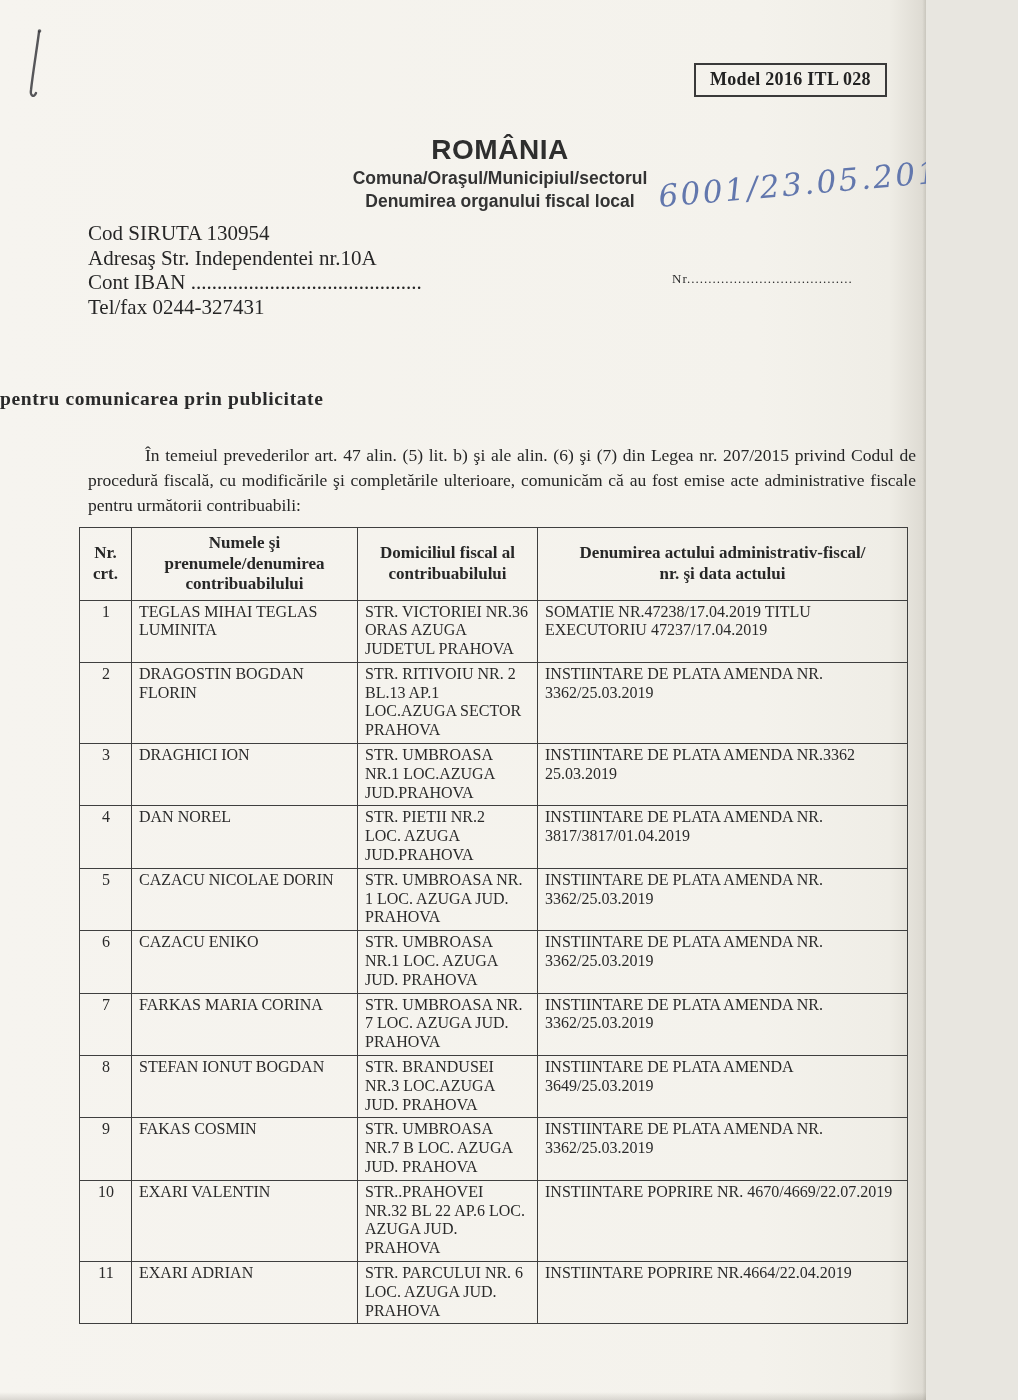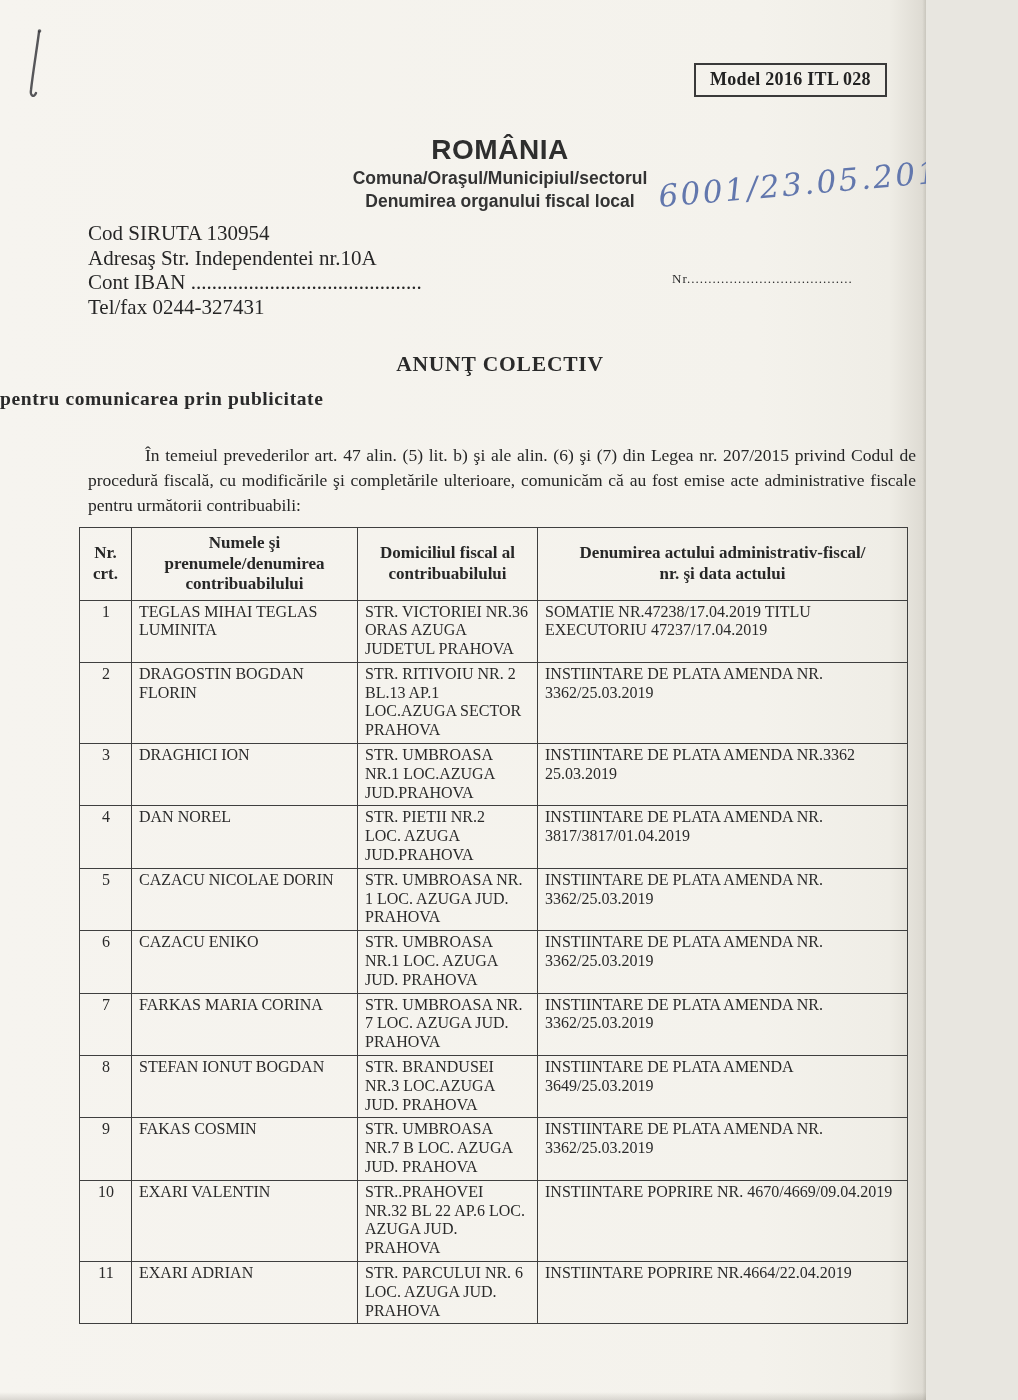--- a/index.html
+++ b/index.html
@@ -102,21 +102,20 @@
   <div class="handwriting">6001/23.05.2019</div>
   <div class="nr-line">Nr.......................................</div>
 
   <div class="issuer">
     <div>Cod SIRUTA 130954</div>
     <div>Adresaş Str. Independentei nr.10A</div>
     <div>Cont IBAN ............................................</div>
     <div>Tel/fax 0244-327431</div>
   </div>
 
-  <div class="title">ANUNŢ COLECTIV</div>
   <div class="subtitle">pentru comunicarea prin publicitate</div>
 
   <div class="intro">În temeiul prevederilor art. 47 alin. (5) lit. b) şi ale alin. (6) şi (7) din Legea nr. 207/2015 privind Codul de procedură fiscală, cu modificările şi completările ulterioare, comunicăm că au fost emise acte administrative fiscale pentru următorii contribuabili:</div>
 
   <table class="main">
     <colgroup>
       <col class="c-nr">
         <col class="c-name">
         <col class="c-addr">
         <col class="c-act">
@@ -219,21 +218,21 @@
           <td>INSTIINTARE DE PLATA AMENDA NR.
 3362/25.03.2019</td>
         </tr>
         <tr>
           <td class="nr">10</td>
           <td>EXARI VALENTIN</td>
           <td>STR..PRAHOVEI
 NR.32 BL 22 AP.6 LOC.
 AZUGA JUD.
 PRAHOVA</td>
-          <td>INSTIINTARE POPRIRE NR. 4670/4669/09.04.2019</td>
+          <td>INSTIINTARE POPRIRE NR. 4670/4669/22.07.2019</td>
         </tr>
         <tr>
           <td class="nr">11</td>
           <td>EXARI ADRIAN</td>
           <td>STR. PARCULUI NR. 6
 LOC. AZUGA JUD.
 PRAHOVA</td>
           <td>INSTIINTARE POPRIRE NR.4664/22.04.2019</td>
         </tr>
       </tbody>

